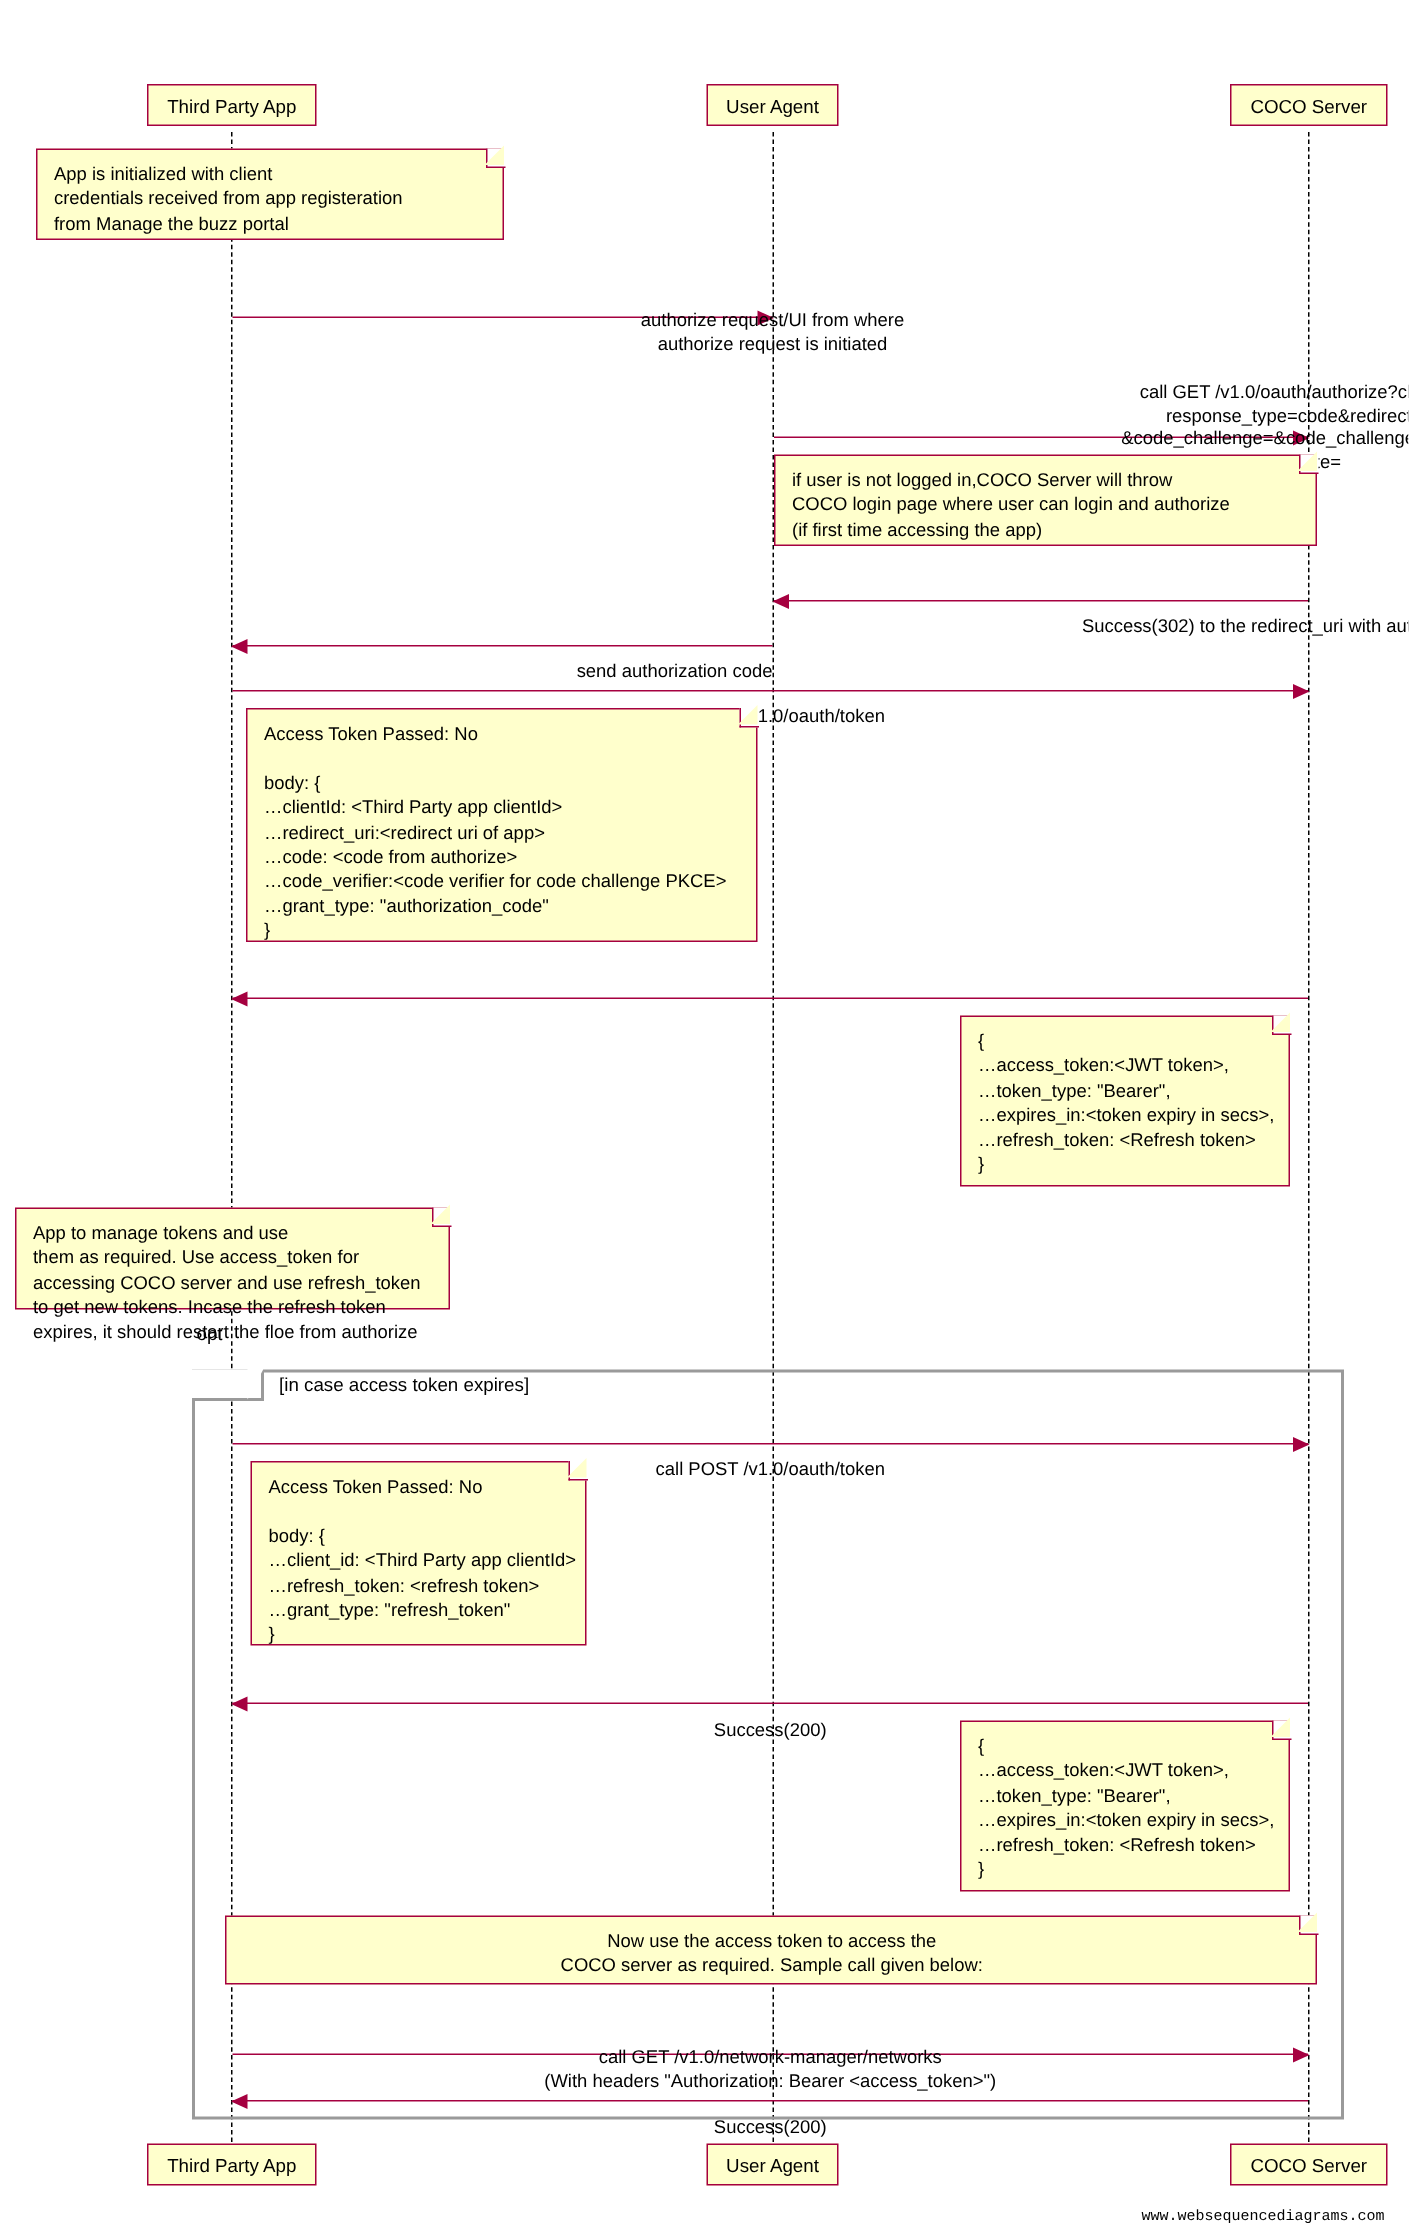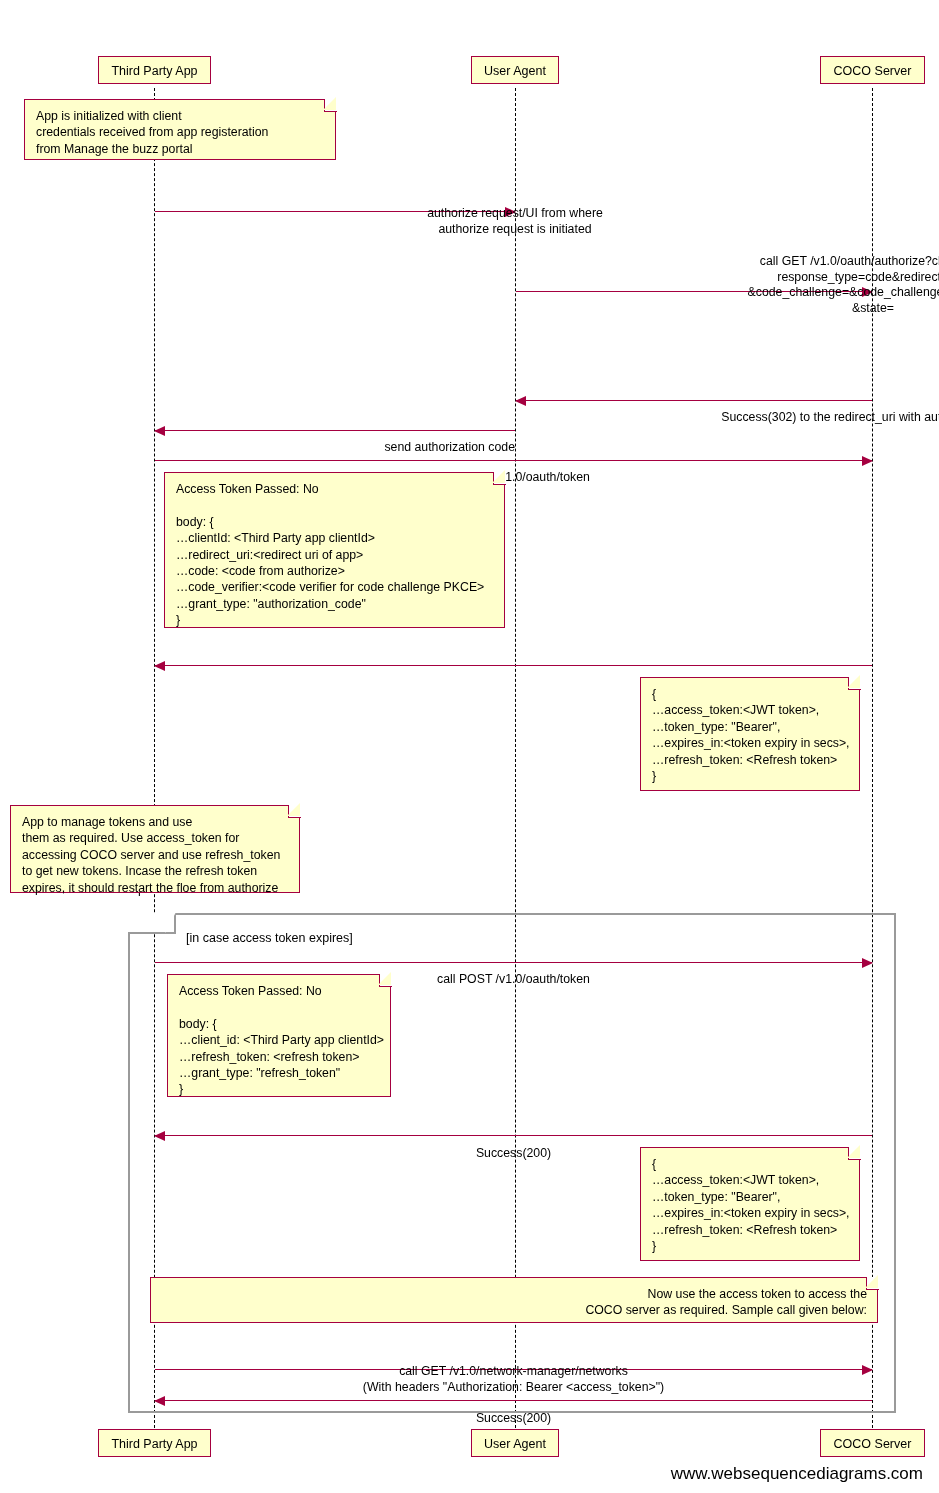--- a/index.html
+++ b/index.html
@@ -52,21 +52,21 @@
     position:absolute;
     background:#FFFFCC;
     border:1.5px solid #A50040;
     box-sizing:border-box;
     font-size:12.3px;
     line-height:16.4px;
     padding:8px 10px 8px 11px;
     white-space:pre;
     z-index:6;
   }
-  .note.center{ text-align:right; }
+  .note.center{ text-align:center; }
   .note .fold{
     position:absolute;
     top:-1.5px; right:-1.5px;
     width:12px; height:12px;
     background:#ffffff;
     border-left:1.5px solid #A50040;
     border-bottom:1.5px solid #A50040;
     transform:none;
   }
   .note .fold:after{
@@ -144,21 +144,22 @@
     font-size:12.5px;
     line-height:21px;
     z-index:4;
     white-space:nowrap;
   }
   
   .watermark{
     position:absolute;
     right:16px;
     bottom:9px;
-    font-size:17px;
+    font-size:10px;
+    font-family:Liberation Mono, monospace;
   }
 </style>
 </head>
 <body>
 
 <div id="canvas">
 
 
   <div class="lifeline" style="left:154px;"></div>
   <div class="lifeline" style="left:515px;"></div>
@@ -195,20 +196,23 @@
   </div>
 
   <div class="msglabel" style="left:516px;top:226px;width:714px;text-align:center;">call GET /v1.0/oauth/authorize?clientId=&amp;
 response_type=code&amp;redirect_uri=
 &amp;code_challenge=&amp;code_challenge_method=
 &amp;state=</div>
   <div class="msg" style="left:516px;top:291px;width:356px;">
     <i class="arrowhead right"></i>
   </div>
 
+  <div class="note" style="left:516px;top:303px;width:362px;height:61px;">if user is not logged in,COCO Server will throw
+COCO login page where user can login and authorize
+(if first time accessing the app)<i class="fold"></i></div>
 
   <div class="msglabel" style="left:516px;top:382px;width:714px;text-align:center;">Success(302) to the redirect_uri with authorization code</div>
   <div class="msg" style="left:516px;top:400px;width:356px;">
     <i class="arrowhead left"></i>
   </div>
 
   <div class="msglabel" style="left:155px;top:412px;width:360px;text-align:right;">send authorization code</div>
   <div class="msg" style="left:155px;top:430px;width:360px;">
     <i class="arrowhead left"></i>
   </div>
@@ -232,32 +236,32 @@
     <i class="arrowhead left"></i>
   </div>
 
   <div class="note" style="left:640px;top:677px;width:220px;height:114px;">{
 …access_token:&lt;JWT token&gt;,
 …token_type: "Bearer",
 …expires_in:&lt;token expiry in secs&gt;,
 …refresh_token: &lt;Refresh token&gt;
 }<i class="fold"></i></div>
 
-  <div class="note" style="left:10px;top:805px;width:290px;height:88px;">App to manage tokens and use
+  <div class="note" style="left:10px;top:805px;width:290px;height:68px;">App to manage tokens and use
 them as required. Use access_token for
 accessing COCO server and use refresh_token
 to get new tokens. Incase the refresh token
 expires, it should restart the floe from authorize<i class="fold"></i></div>
 
   <div class="frag" style="left:128px;top:913px;width:768px;height:500px;"></div>
   <div class="fraglabelbox" style="left:128px;top:913px;width:48px;">
     <i class="cut"></i>
   </div>
   <div class="fragkw" style="left:131px;top:879px;">opt</div>
-  <div class="fragcond" style="left:186px;top:913px;margin-top:15px;">[in case access token expires]</div>
+  <div class="fragcond" style="left:186px;top:913px;">[in case access token expires]</div>
 
   <div class="msglabel" style="left:155px;top:944px;width:717px;text-align:center;">call POST /v1.0/oauth/token</div>
   <div class="msg" style="left:155px;top:962px;width:717px;">
     <i class="arrowhead right"></i>
   </div>
 
   <div class="note" style="left:167px;top:974px;width:224px;height:123px;">Access Token Passed: No
 
 body: {
 …client_id: &lt;Third Party app clientId&gt;

